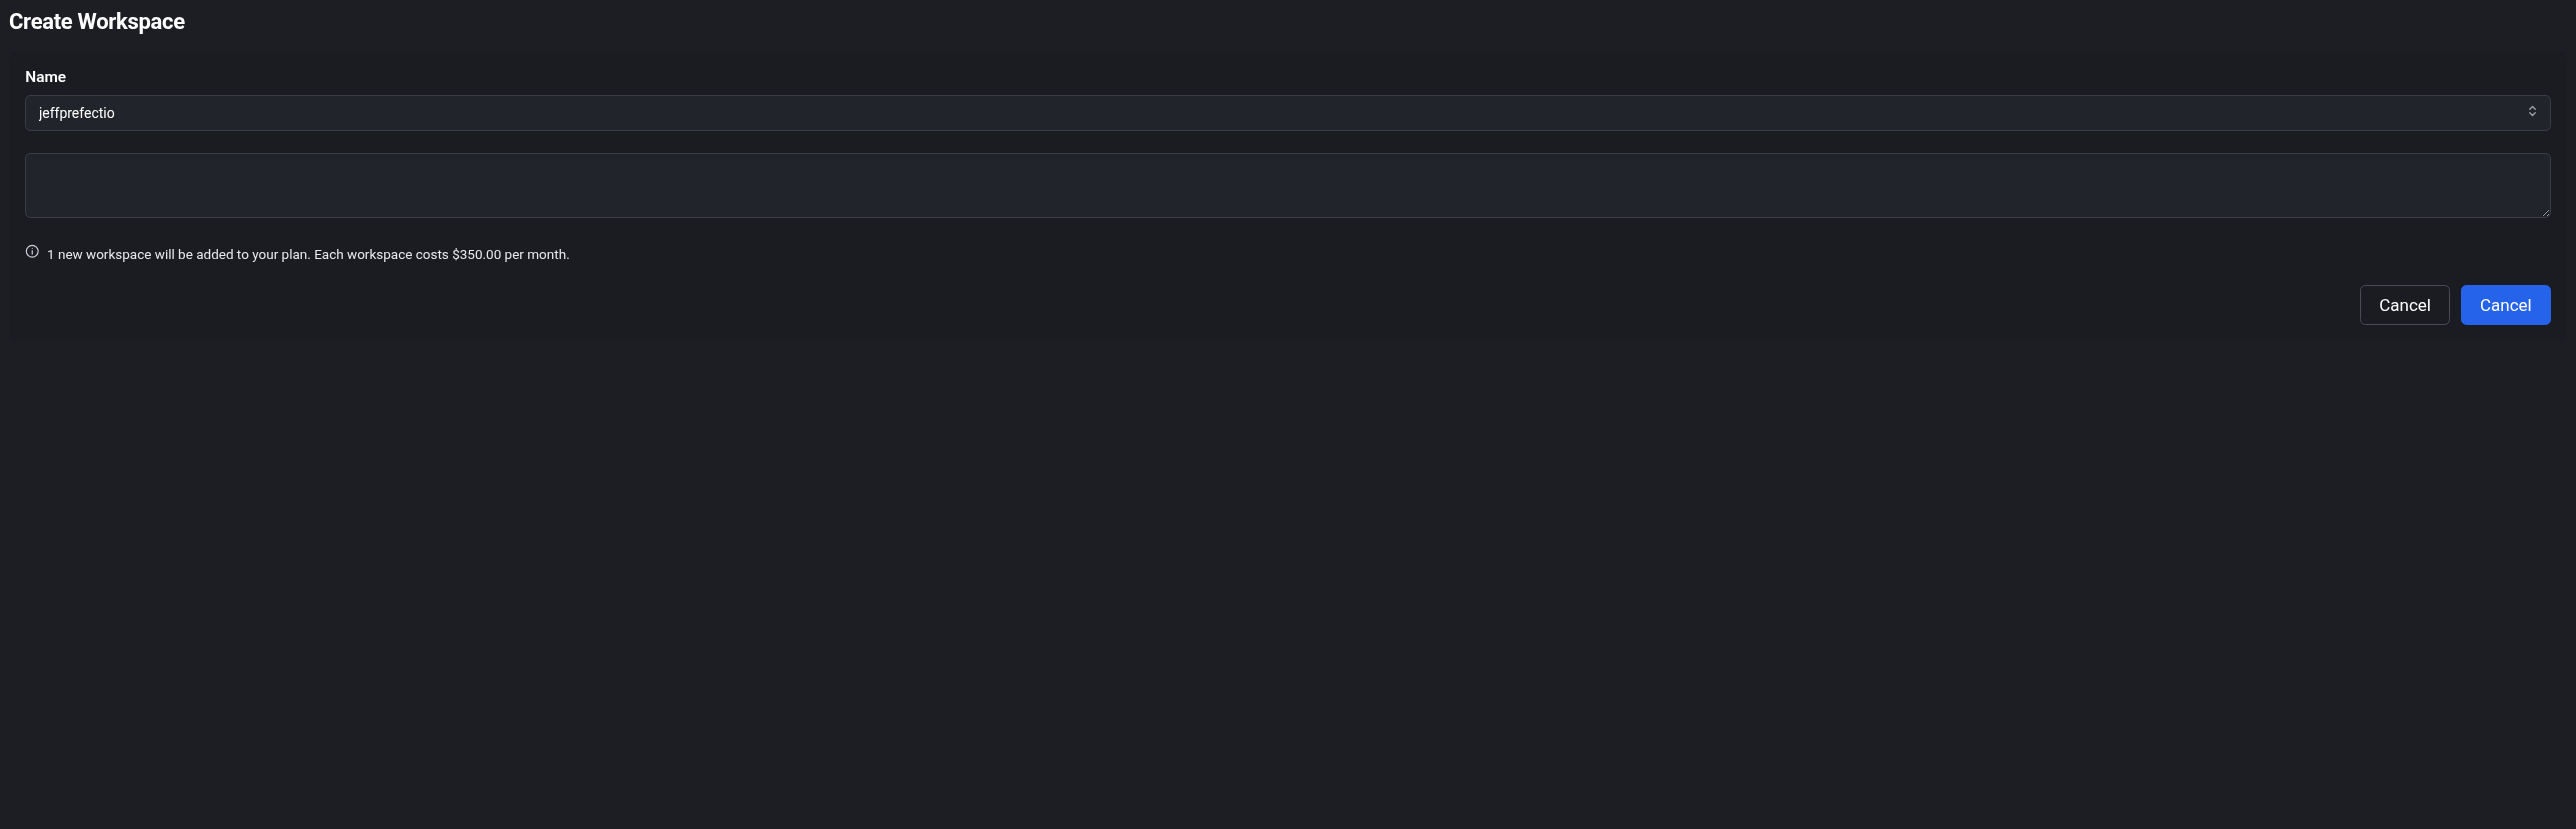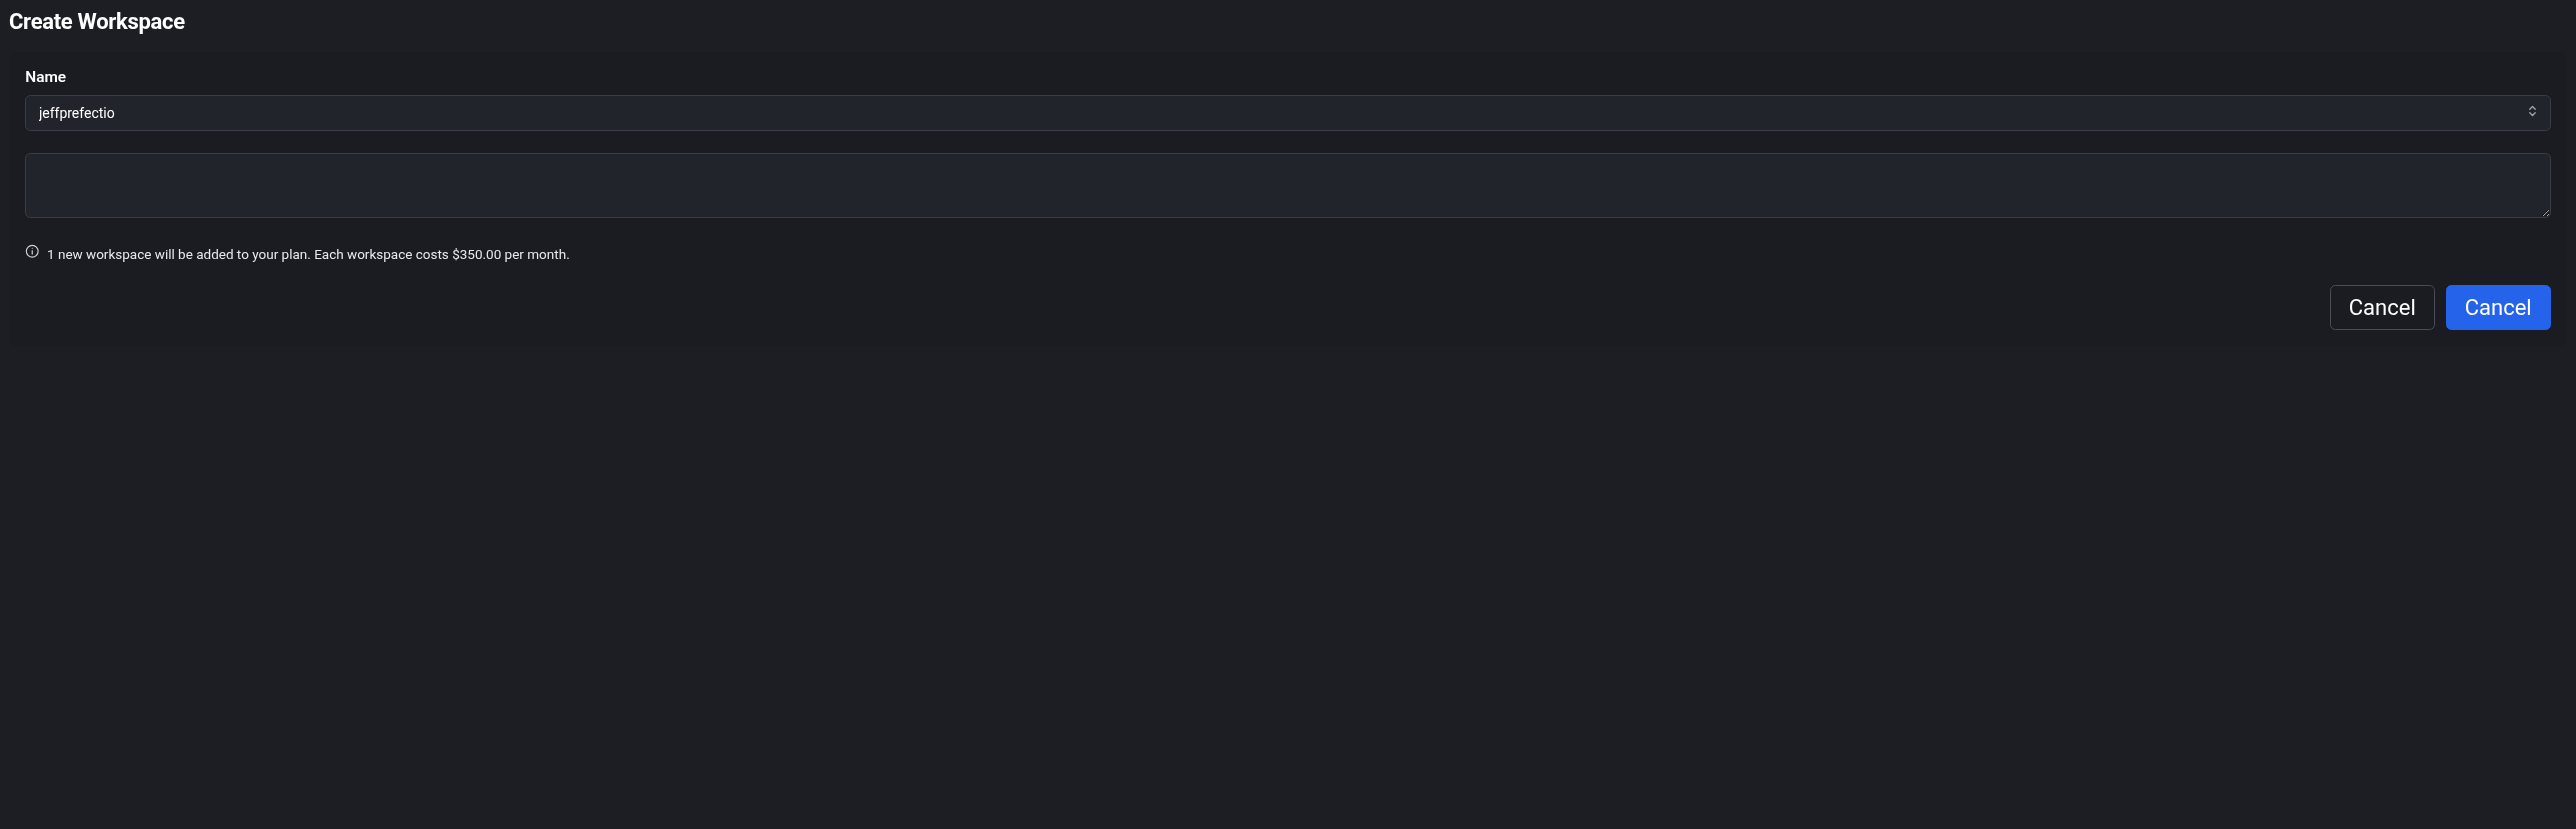--- a/index.html
+++ b/index.html
@@ -99,21 +99,21 @@
     .info-text {
       font-size: 13.5px;
       color: #e8e9ec;
     }
     .button-row {
       display: flex;
       justify-content: flex-end;
       gap: 11px;
     }
     .btn {
-      font-size: 22px;
+      font-size: 17px;
       padding: 9px 18px;
       border-radius: 5.4px;
       cursor: pointer;
       font-family: inherit;
       font-weight: 400;
     }
     .btn-secondary {
       background: transparent;
       border: 0.9px solid #4a4d56;
       color: #ffffff;

